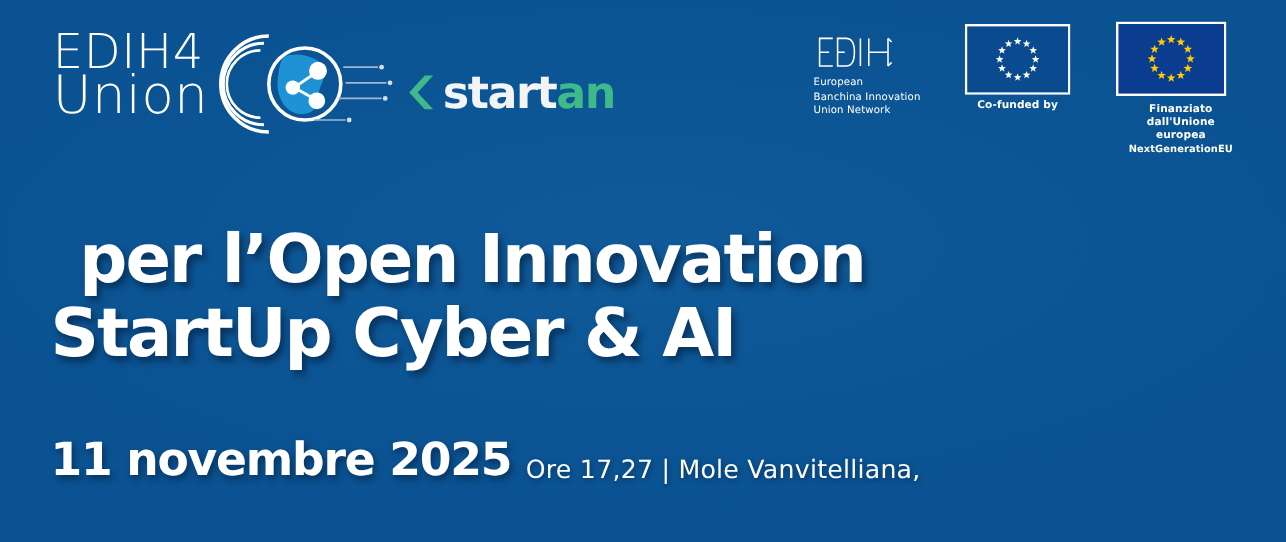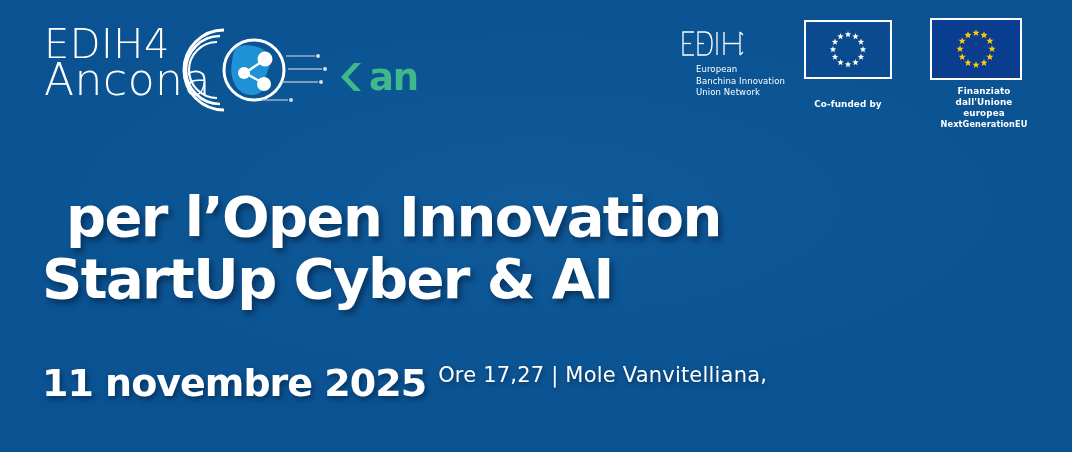--- a/index.html
+++ b/index.html
@@ -48,52 +48,52 @@
     font-size: 37px; line-height: 37px; font-weight: 800; letter-spacing: -1.2px;
     font-family: "DejaVu Sans", sans-serif;
   }
   .sa-white { color: #f2f4f6; }
   .sa-green { color: #3fb98a; }
 
   
   .edih-net { position: absolute; left: 676px; top: 30px; width: 110px; text-align: left; }
   .edih-mark { width: 66px; height: 27px; display:block; margin-left: 4px; }
   .edih-sub {
-    margin-top: 7px; margin-left: 20px;
+    margin-top: 7px; margin-left: 2px;
     color: #ffffff; font-size: 8.5px; line-height: 11.5px;
     font-family: "DejaVu Sans", sans-serif; font-weight: 400; letter-spacing: .1px;
   }
 
   
   .eu-block { position: absolute; text-align: center; }
   .eu-block.co-funded { left: 800px; top: 20px; width: 96px; }
   .eu-block.next-gen { left: 920px; top: 18px; width: 112px; }
   .eu-flag { display:block; margin: 0 auto; }
   .eu-caption { color:#ffffff; font-family:"DejaVu Sans", sans-serif; font-weight:700; letter-spacing:.1px; }
-  .co-funded .eu-caption { font-size: 8.8px; line-height: 11px; margin-top: 20px; }
+  .co-funded .eu-caption { font-size: 8.8px; line-height: 11px; margin-top: 4px; }
   .next-gen .eu-caption { font-size: 8.8px; line-height: 11px; margin-top: 6px; margin-left: 16px; }
   .next-gen .eu-caption-sub { font-size: 8.2px; line-height: 11px; font-weight: 700; color:#ffffff; font-family:"DejaVu Sans", sans-serif;}
 
   
   .title-wrap { position: absolute; left: 42px; top: 186px; z-index: 3; }
   .title-line {
     color: #ffffff;
     font-family: "DejaVu Sans", sans-serif;
     font-weight: 700;
     font-size: 56px;
     line-height: 62px;
     letter-spacing: -1.6px;
     text-shadow: 3px 4px 6px rgba(0,22,48,.55);
     white-space: nowrap;
   }
   .title-line.l2 { margin-left: 24px; }
 
   
   .info-wrap { position: absolute; left: 42px; top: 362px; z-index: 3; width: 1010px; }
-  .info-row1 { display: flex; align-items: flex-start; white-space: nowrap; }
+  .info-row1 { display: flex; align-items: flex-end; white-space: nowrap; }
   .date-big {
     color:#ffffff; font-family:"DejaVu Sans", sans-serif; font-weight:700;
     font-size: 38px; line-height: 42px; letter-spacing:-1px;
     text-shadow: 2px 3px 5px rgba(0,22,48,.5);
   }
   .venue {
     color:#ffffff; font-family:"DejaVu Sans", sans-serif; font-weight:400;
     font-size: 21px; line-height: 26px; letter-spacing:.2px;
     margin-left: 12px;
     text-shadow: 1px 2px 4px rgba(0,22,48,.45);
@@ -109,21 +109,21 @@
 </head>
 <body>
 
 <div id="banner">
 
   <div class="logo-row">
 
     <div class="edih4marche">
       <div class="e4m-text">
         <div class="e4m-line1">EDIH4</div>
-        <div class="e4m-line2">Ancona</div>
+        <div class="e4m-line2">Union</div>
       </div>
       <svg class="globe" viewBox="0 0 150 100">
 
         <path d="M42,10 A40,40 0 1 0 42,90" fill="none" stroke="#ffffff" stroke-width="3"></path>
         <path d="M34,16 A34,34 0 1 0 34,84" fill="none" stroke="#ffffff" stroke-width="2.6" transform="translate(4,0)"></path>
         <path d="M26,22 A28,28 0 1 0 26,78" fill="none" stroke="#ffffff" stroke-width="2.2" transform="translate(9,0)"></path>
 
         <circle cx="72" cy="50" r="30" fill="none" stroke="#ffffff" stroke-width="3"></circle>
         <path d="M55,27 C62,24 74,25 82,30 C88,34 90,42 86,50 C82,58 84,66 80,71 C74,77 63,76 57,70 C50,63 48,52 50,42 C51,35 52,29 55,27 Z" fill="#2196d8" opacity="0.95"></path>
 
@@ -141,20 +141,21 @@
         <circle cx="139" cy="62" r="2" fill="#cfe0ef"></circle>
         <line x1="80" y1="80" x2="106" y2="80" stroke="#9fb7d4" stroke-width="1.4"></line>
         <circle cx="109" cy="80" r="2" fill="#cfe0ef"></circle>
       </svg>
     </div>
 
     <div class="startan">
       <svg class="startan-chev" width="26" height="34" viewBox="0 0 26 34">
         <path d="M23,3 L10,17 L23,31 L16,31 L3,17 L16,3 Z" fill="#3fb98a"></path>
       </svg>
+      <span class="startan-word sa-white">start</span>
         <span class="startan-word sa-green">an</span>
     </div>
 
     <div class="edih-net">
       <svg class="edih-mark" viewBox="0 0 66 27">
         <g fill="none" stroke="#ffffff" stroke-width="1.3">
 
           <path d="M14,2 L3,2 L3,25 L14,25"></path>
           <path d="M3,13.5 L11,13.5"></path>
 

